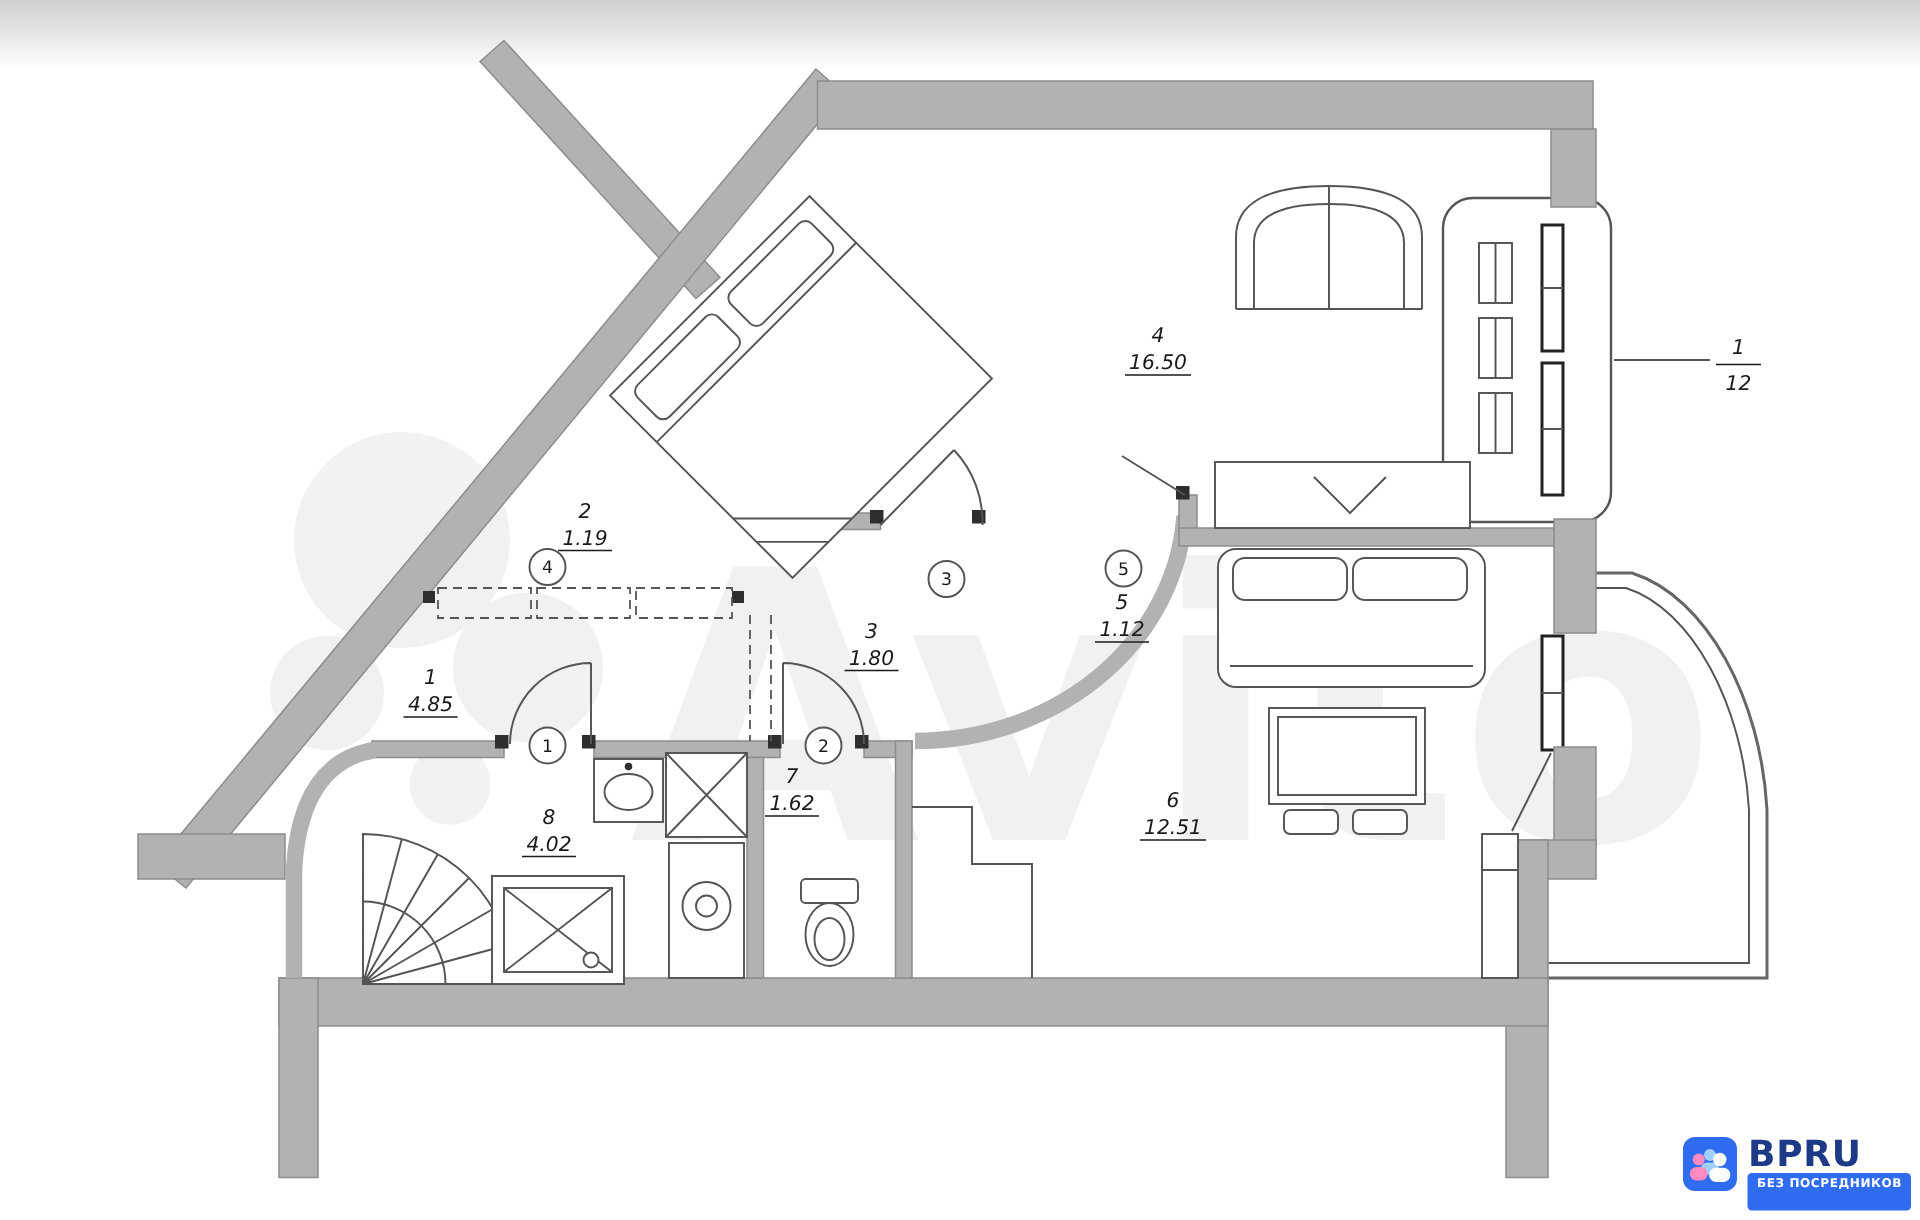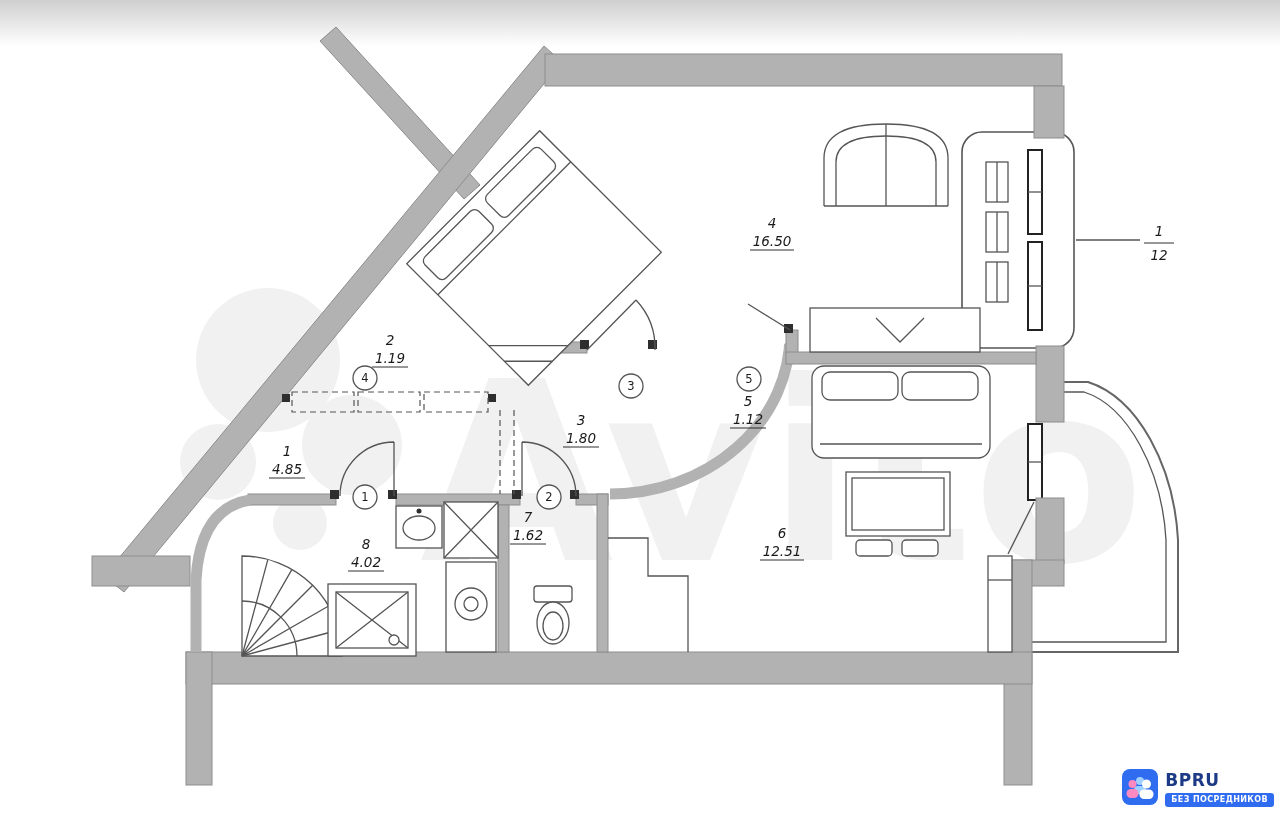--- a/index.html
+++ b/index.html
@@ -22,24 +22,24 @@
   .ul{stroke:#1a1a1a;stroke-width:0.9;}
   .mark{font:11.5px "DejaVu Sans",sans-serif;fill:#1a1a1a;text-anchor:middle;}
   .wm{opacity:0.055;}
   .wmtext{font:bold 250px "DejaVu Sans",sans-serif;fill:#111;}
 
   
   .badge{position:absolute;right:6px;bottom:6px;z-index:2;display:flex;align-items:flex-start;gap:7px;}
   .badge-icon{width:36px;height:36px;border-radius:8px;background:var(--brand-blue,#2f6cf0);
               flex:0 0 auto;display:flex;align-items:center;justify-content:center;}
   .badge-col{display:flex;flex-direction:column;align-items:flex-start;}
-  .badge-word{font-weight:bold;font-size:17px;line-height:22px;letter-spacing:0.5px;
+  .badge-word{font-weight:bold;font-size:24px;line-height:22px;letter-spacing:0.5px;
               color:var(--brand-navy,#1c3a85);}
   .badge-tag{margin-top:2px;background:var(--brand-blue,#2f6cf0);color:#fff;font-size:8px;
-             font-weight:bold;letter-spacing:0.4px;padding:2px 6px 3px;border-radius:3px;white-space:nowrap;}
+             font-weight:bold;letter-spacing:0.4px;padding:2px 6px 14px;border-radius:3px;white-space:nowrap;}
 </style>
 </head>
 <body>
 
 <div class="stage">
   <div class="top-shade"></div>
 
   <svg class="plan" width="1280" height="813" viewBox="0 0 1280 813">
 
     <g class="wm">

